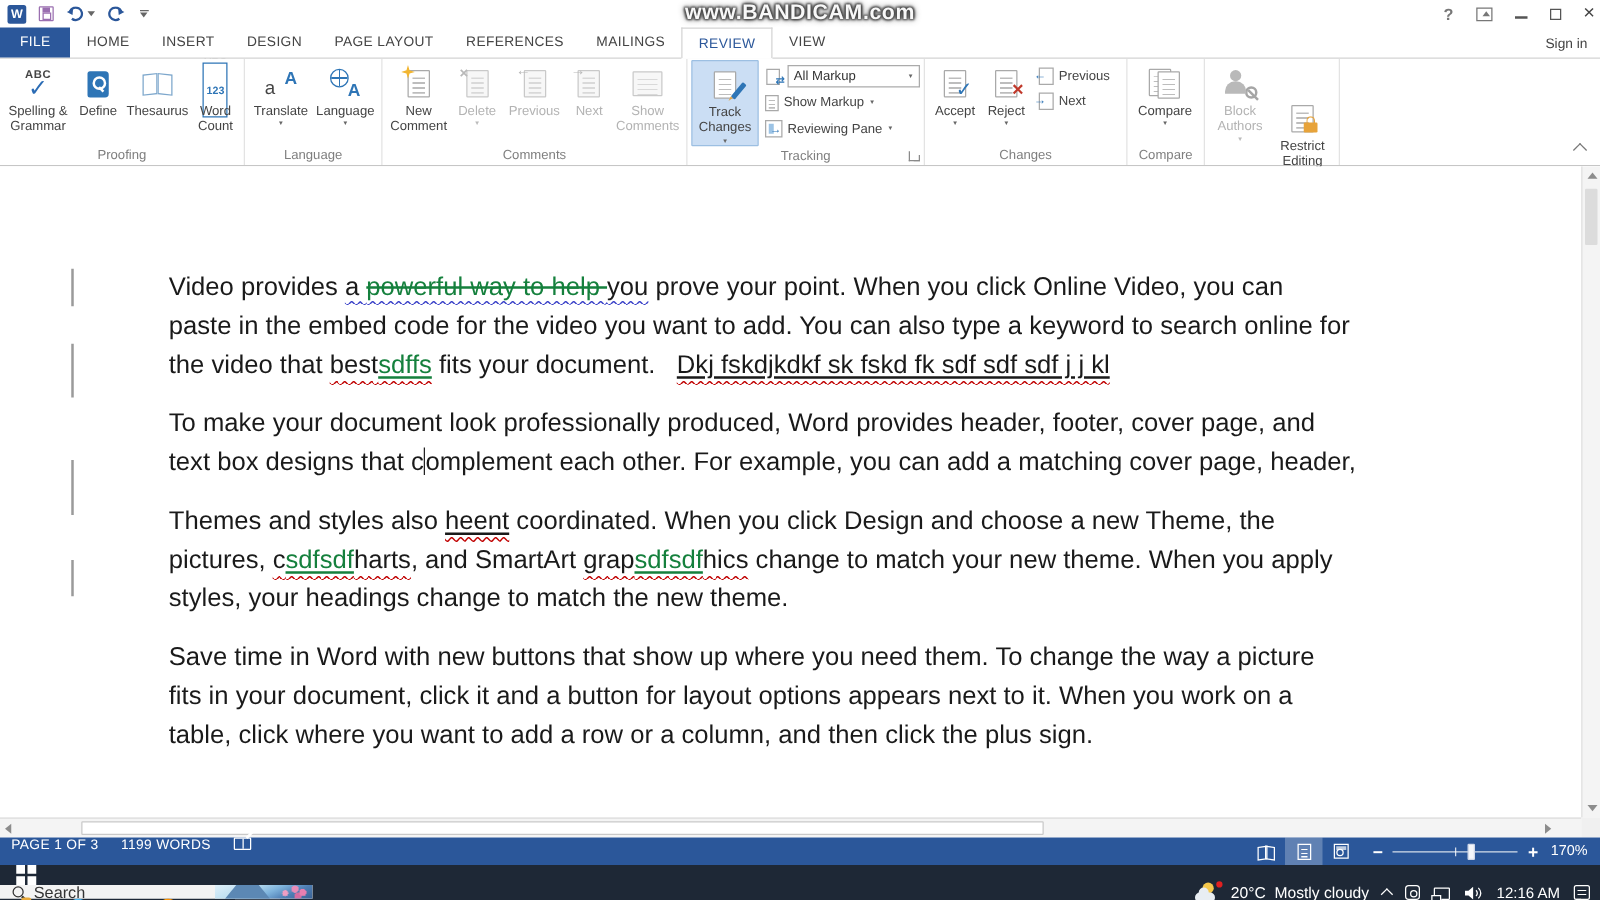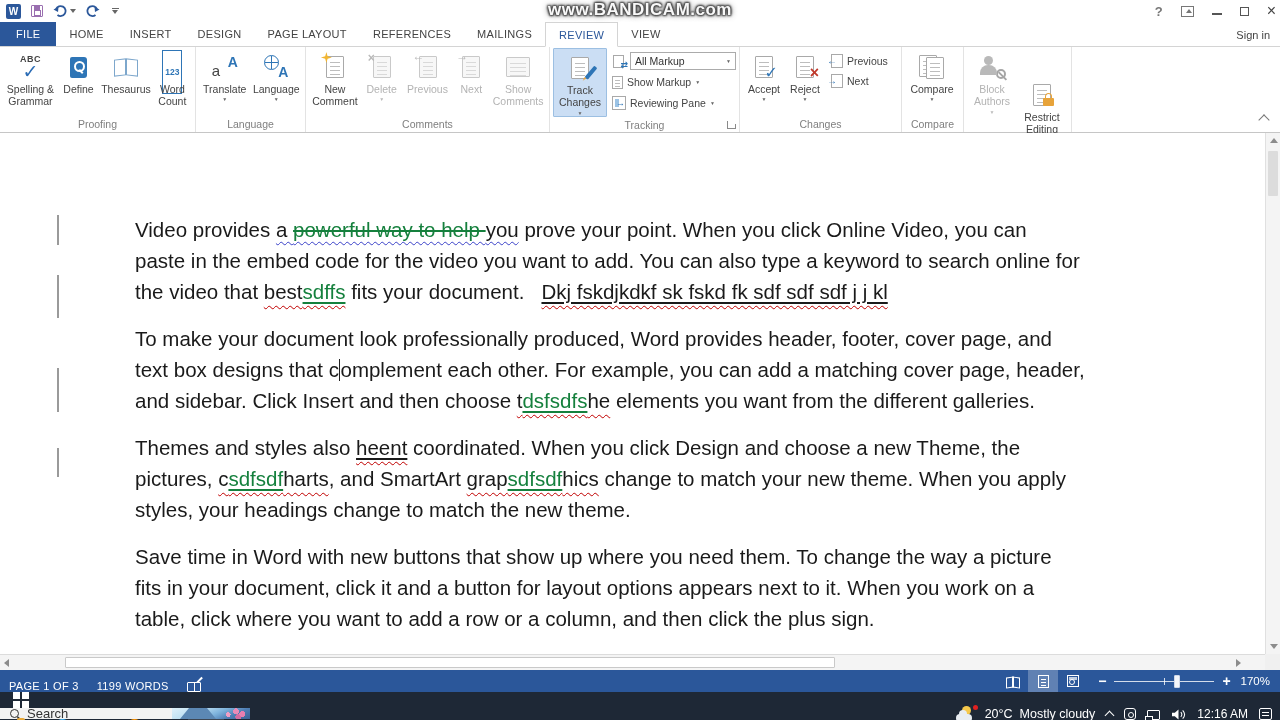--- a/index.html
+++ b/index.html
@@ -130,21 +130,21 @@
   .varr.down{bottom:5px;border-top:5px solid #8c8c8c;}
   .hscroll{position:absolute;left:0;right:15px;bottom:0;height:16px;background:#f4f4f4;border-top:1px solid #dcdcdc;}
   .hthumb{position:absolute;left:65px;width:770px;top:2px;height:11px;background:#fff;border:1px solid #c9c9c9;border-radius:1px;}
   .harr{position:absolute;top:4px;width:0;height:0;border-top:4px solid transparent;border-bottom:4px solid transparent;}
   .harr.left{left:4px;border-right:5px solid #8c8c8c;}
   .harr.right{right:24px;border-left:5px solid #8c8c8c;}
   .corner{position:absolute;right:0;bottom:0;width:15px;height:16px;background:#f0f0f0;}
 
   
   .statusbar{height:22px;background:#2b579a;color:#fff;display:flex;align-items:center;font-size:11px;position:relative;}
-  .sb-item{padding:0 9px;height:100%;display:flex;align-items:flex-end;gap:4px;letter-spacing:.3px;}
+  .sb-item{padding:0 9px;height:100%;display:flex;align-items:flex-start;gap:4px;letter-spacing:.3px;}
   .sb-book{width:14px;height:10px;border:1px solid #fff;border-radius:1px;position:relative;background:#2b579a;}
   .sb-book::before{content:"";position:absolute;left:6px;top:0;bottom:0;width:1px;background:#fff;}
   .sb-book::after{content:"";position:absolute;right:-3px;top:-4px;width:7px;height:1.5px;background:#fff;transform:rotate(-45deg);}
   .sb-right{position:absolute;right:0;top:0;height:100%;display:flex;align-items:center;}
   .viewbtn{width:30px;height:100%;display:flex;align-items:center;justify-content:center;}
   .viewbtn.active{background:rgba(255,255,255,.25);}
   .vb-read{width:14px;height:9px;position:relative;}
   .vb-read::before,.vb-read::after{content:"";position:absolute;top:0;width:6px;height:9px;border:1px solid #fff;}
   .vb-read::before{left:0;transform:skewY(-8deg);}
   .vb-read::after{right:0;transform:skewY(8deg);}
@@ -499,21 +499,20 @@
       </div>
     <div class="doctext">
         <div class="para">
           <div class="line"><span>Video provides </span><span class="gr"><span>a </span></span><span class="gr"><span class="red strike">powerful way to help </span></span><span class="gr"><span>you</span></span><span> prove your point. When you click Online Video, you can</span></div>
           <div class="line"><span>paste in the embed code for the video you want to add. You can also type a keyword to search online for</span></div>
           <div class="line"><span>the video that </span><span class="sp"><span>best</span></span><span class="sp"><span class="red ins">sdffs</span></span><span> fits your document.&nbsp;&nbsp; </span><span class="sp"><span class="ins">Dkj fskdjkdkf sk fskd fk sdf sdf sdf j j kl</span></span></div>
         </div>
         <div class="para">
           <div class="line"><span>To make your document look professionally produced, Word provides header, footer, cover page, and</span></div>
           <div class="line"><span>text box designs that c</span><span class="caret"></span><span>omplement each other. For example, you can add a matching cover page, header,</span></div>
-          <div class="line"><span>and sidebar. Click Insert and then choose </span><span class="sp"><span>t</span></span><span class="sp"><span class="red ins">dsfsdfs</span></span><span class="sp"><span>he</span></span><span> elements you want from the different galleries.</span></div>
         </div>
         <div class="para">
           <div class="line"><span>Themes and styles also </span><span class="sp"><span class="ins">heent</span></span><span> coordinated. When you click Design and choose a new Theme, the</span></div>
           <div class="line"><span>pictures, </span><span class="sp"><span>c</span></span><span class="sp"><span class="red ins">sdfsdf</span></span><span class="sp"><span>harts</span></span><span>, and SmartArt </span><span class="sp"><span>grap</span></span><span class="sp"><span class="red ins">sdfsdf</span></span><span class="sp"><span>hics</span></span><span> change to match your new theme. When you apply</span></div>
           <div class="line"><span>styles, your headings change to match the new theme.</span></div>
         </div>
         <div class="para">
           <div class="line"><span>Save time in Word with new buttons that show up where you need them. To change the way a picture</span></div>
           <div class="line"><span>fits in your document, click it and a button for layout options appears next to it. When you work on a</span></div>
           <div class="line"><span>table, click where you want to add a row or a column, and then click the plus sign.</span></div>

